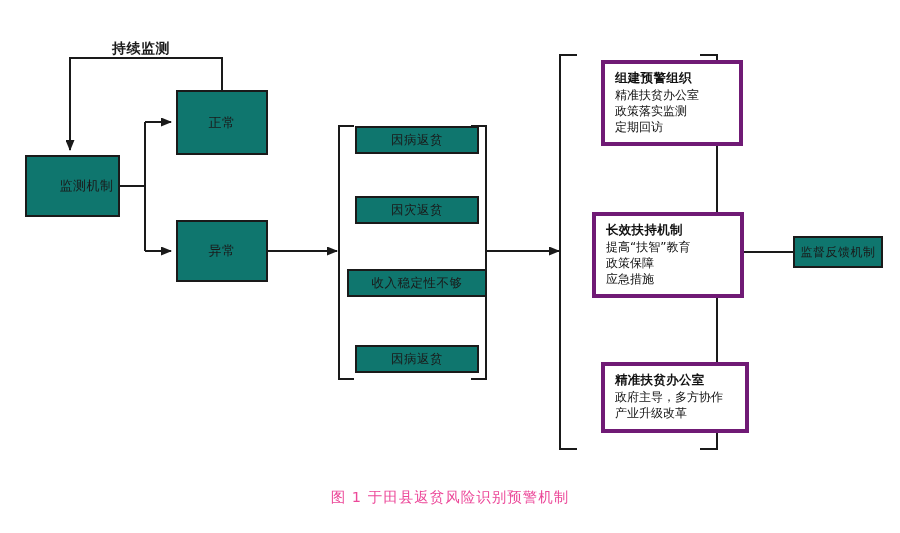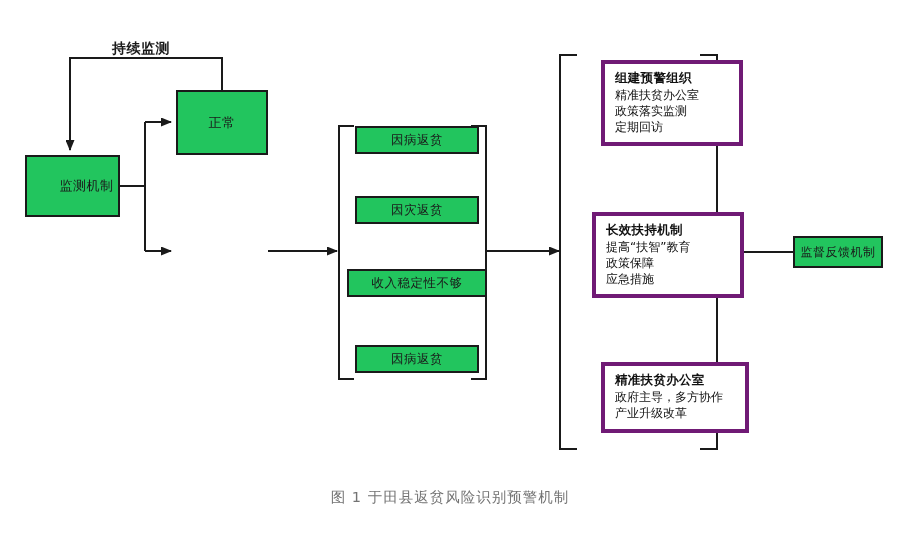--- a/index.html
+++ b/index.html
@@ -21,21 +21,21 @@
     top: 0;
     width: 900px;
     height: 533px;
   }
 
   
   .node {
     position: absolute;
     box-sizing: border-box;
     border: 2px solid #1a1a1a;
-    background: #22c55e;
+    background: #0f766e;
     display: flex;
     align-items: center;
     justify-content: center;
     color: #1a1a1a;
     font-size: 13px;
     letter-spacing: 0.5px;
     z-index: 3;
   }
   .node.small { font-size: 12.5px; }
 
@@ -96,21 +96,21 @@
   #label-continuous { left: 112px; top: 40px; }
 
   
   #caption {
     position: absolute;
     left: 0;
     top: 488px;
     width: 900px;
     text-align: center;
     font-size: 14.5px;
-    color: #737373;
+    color: #ec4899;
     letter-spacing: 1px;
   }
 </style>
 </head>
 <body>
 
 <div id="canvas">
 
   <svg id="svg-layer" viewBox="0 0 900 533" xmlns="http://www.w3.org/2000/svg">
     <defs>
@@ -170,20 +170,21 @@
   <div class="bracket-piece" style="left:716px; top:54px; width:2px; height:396px;"></div>
   <div class="bracket-piece" style="left:700px; top:54px; width:18px; height:2px;"></div>
   <div class="bracket-piece" style="left:700px; top:448px; width:18px; height:2px;"></div>
 
   <div class="edge-label" id="label-continuous">持续监测</div>
 
   <div class="node" id="node-monitor">监测机制</div>
 
   <div class="node" id="node-normal">正常</div>
 
+  <div class="node" id="node-abnormal">异常</div>
 
   <div class="node small" id="risk-1">因病返贫</div>
   <div class="node small" id="risk-2">因灾返贫</div>
   <div class="node small" id="risk-3">收入稳定性不够</div>
   <div class="node small" id="risk-4">因病返贫</div>
 
   <div class="card" id="card-1">
     <div class="card-title">组建预警组织</div>
     <div class="card-line">精准扶贫办公室</div>
     <div class="card-line">政策落实监测</div>

